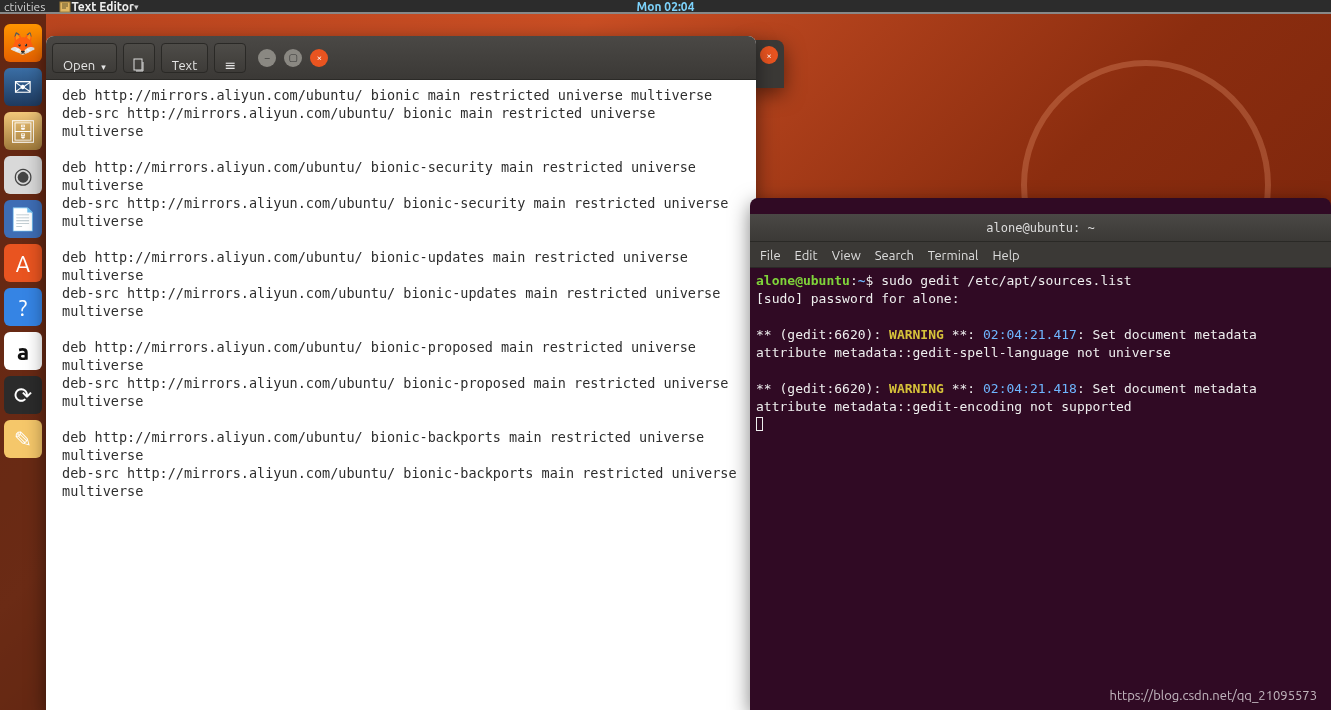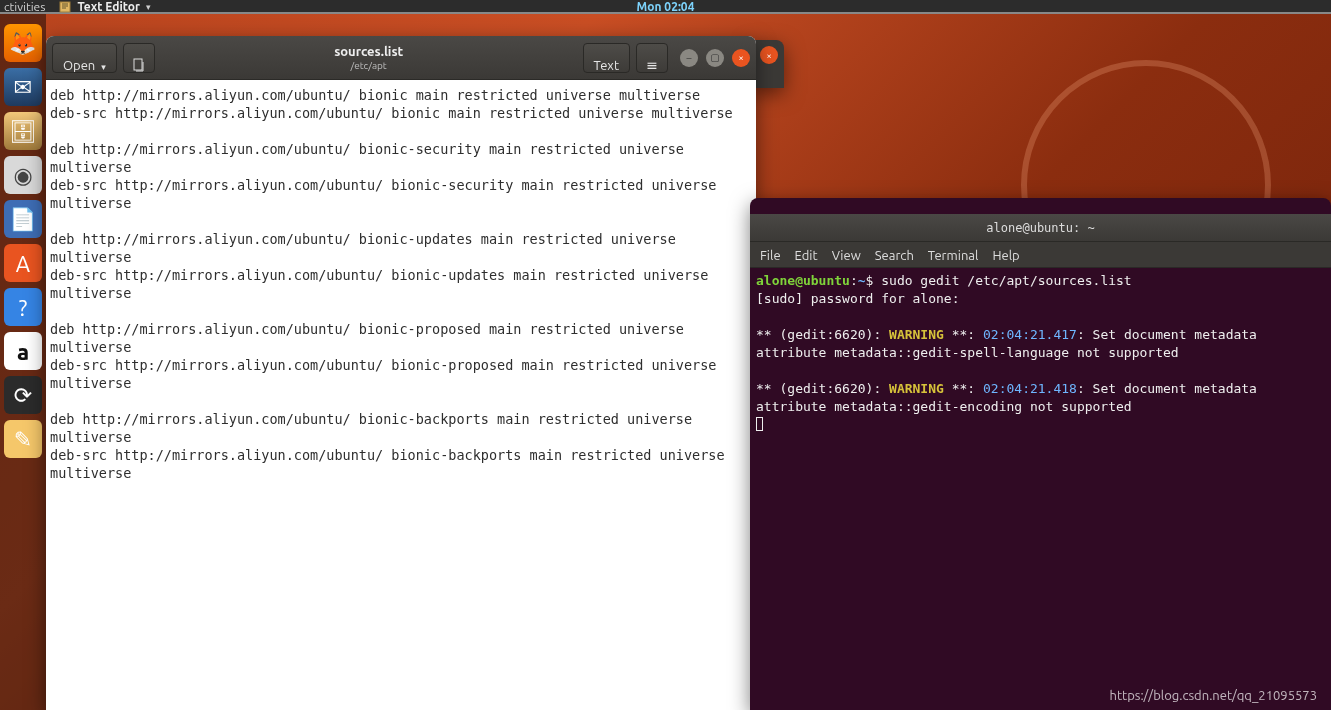--- a/index.html
+++ b/index.html
@@ -12,21 +12,21 @@
   }
   
   .topbar {
     position: absolute; top: 0; left: 0; right: 0; height: 14px;
     background: #2c2c2c; color: #d0d0d0; font-size: 12px;
     display: flex; align-items: flex-start; padding: 0 4px;
     border-bottom: 2px solid #888;
   }
   .topbar .tb-left { display: flex; gap: 14px; align-items: center; }
   .topbar .tb-center { position: absolute; left: 50%; transform: translateX(-50%); font-weight: 700; color:#7dd3fc; }
-  .tb-te { display:flex; align-items:center; gap:6px;}
+  .tb-te { display:flex; align-items:center; }
   .tb-te svg{opacity:.9}
   
   .dock {
     position: absolute; top: 14px; left: 0; bottom: 0; width: 46px;
     background: rgba(30,15,10,0.55);
     display: flex; flex-direction: column; gap: 6px; padding-top: 10px; align-items:center;
   }
   .dock-item {
     width: 38px; height: 38px; border-radius: 6px;
     display:flex;align-items:center;justify-content:center;
@@ -65,21 +65,21 @@
   .hbtn.small{width:32px;justify-content:center;padding:0}
   .gedit-title {flex:1; text-align:center; line-height:1.1;}
   .gedit-title .fname{font-weight:700; font-size:13px; color:#eee;}
   .gedit-title .fpath{font-size:10px; color:#bdbdbd; margin-top:1px;}
   .winctrls{display:flex;gap:8px; margin-left:6px;}
   .wc{width:18px;height:18px;border-radius:50%;display:flex;align-items:center;justify-content:center;font-size:10px;color:#333;}
   .wc.min{background:#8a8882;}
   .wc.max{background:#8a8882;}
   .wc.close{background:#e95420;color:#fff;}
   .gedit-body{
-    padding:6px 4px; font-family:"DejaVu Sans Mono","Ubuntu Mono",monospace;
+    padding:6px 16px; font-family:"DejaVu Sans Mono","Ubuntu Mono",monospace;
     font-size:13.5px; line-height:18px; color:#2e2e2e; white-space:pre-wrap;
     height:calc(100% - 44px); overflow:auto;
   }
   
   .term {
     position:absolute; top:198px; left:750px; width:581px; height:512px;
     background:#300a24; border-radius:8px 8px 0 0; overflow:hidden;
     box-shadow:0 6px 20px rgba(0,0,0,.5);
     color:#eee; font-family:"DejaVu Sans Mono","Ubuntu Mono",monospace; font-size:13px;
   }
@@ -154,24 +154,20 @@
     <div class="hbtn">
       <span>Open</span>
       <span style="font-size:9px">▾</span>
     </div>
     <div class="hbtn small">
       <svg width="14" height="14" viewBox="0 0 14 14">
           <rect x="2" y="1" width="8" height="11" fill="none" stroke="#ddd"></rect>
           <path d="M11 4v9H4" fill="none" stroke="#ddd"></path>
         </svg>
     </div>
-    <div class="gedit-title">
-      <div class="fname">sources.list</div>
-      <div class="fpath">/etc/apt</div>
-    </div>
     <div class="hbtn">
       <span>Text</span>
     </div>
     <div class="hbtn small">
       <span style="font-size:14px;line-height:1">≡</span>
     </div>
     <div class="winctrls">
       <div class="wc min">–</div>
       <div class="wc max">▢</div>
       <div class="wc close">×</div>
@@ -202,19 +198,19 @@
     <span>File</span>
     <span>Edit</span>
     <span>View</span>
     <span>Search</span>
     <span>Terminal</span>
     <span>Help</span>
   </div>
   <div class="term-body"><span class="t-user">alone@ubuntu</span><span>:</span><span class="t-path">~</span><span>$</span> <span>sudo gedit /etc/apt/sources.list</span>
 <span>[sudo] password for alone:</span>
 
-<span>** (gedit:6620): </span><span class="t-warn">WARNING</span><span> **: </span><span class="t-time">02:04:21.417</span><span>: Set document metadata attribute metadata::gedit-spell-language not supported</span>
+<span>** (gedit:6620): </span><span class="t-warn">WARNING</span><span> **: </span><span class="t-time">02:04:21.417</span><span>: Set document metadata attribute metadata::gedit-spell-language not universe</span>
 
 <span>** (gedit:6620): </span><span class="t-warn">WARNING</span><span> **: </span><span class="t-time">02:04:21.418</span><span>: Set document metadata attribute metadata::gedit-encoding not supported</span>
 <span class="cursor"></span></div>
 </div>
 
 <div class="wm">https://blog.csdn.net/qq_21095573</div>
 
 </body></html>

